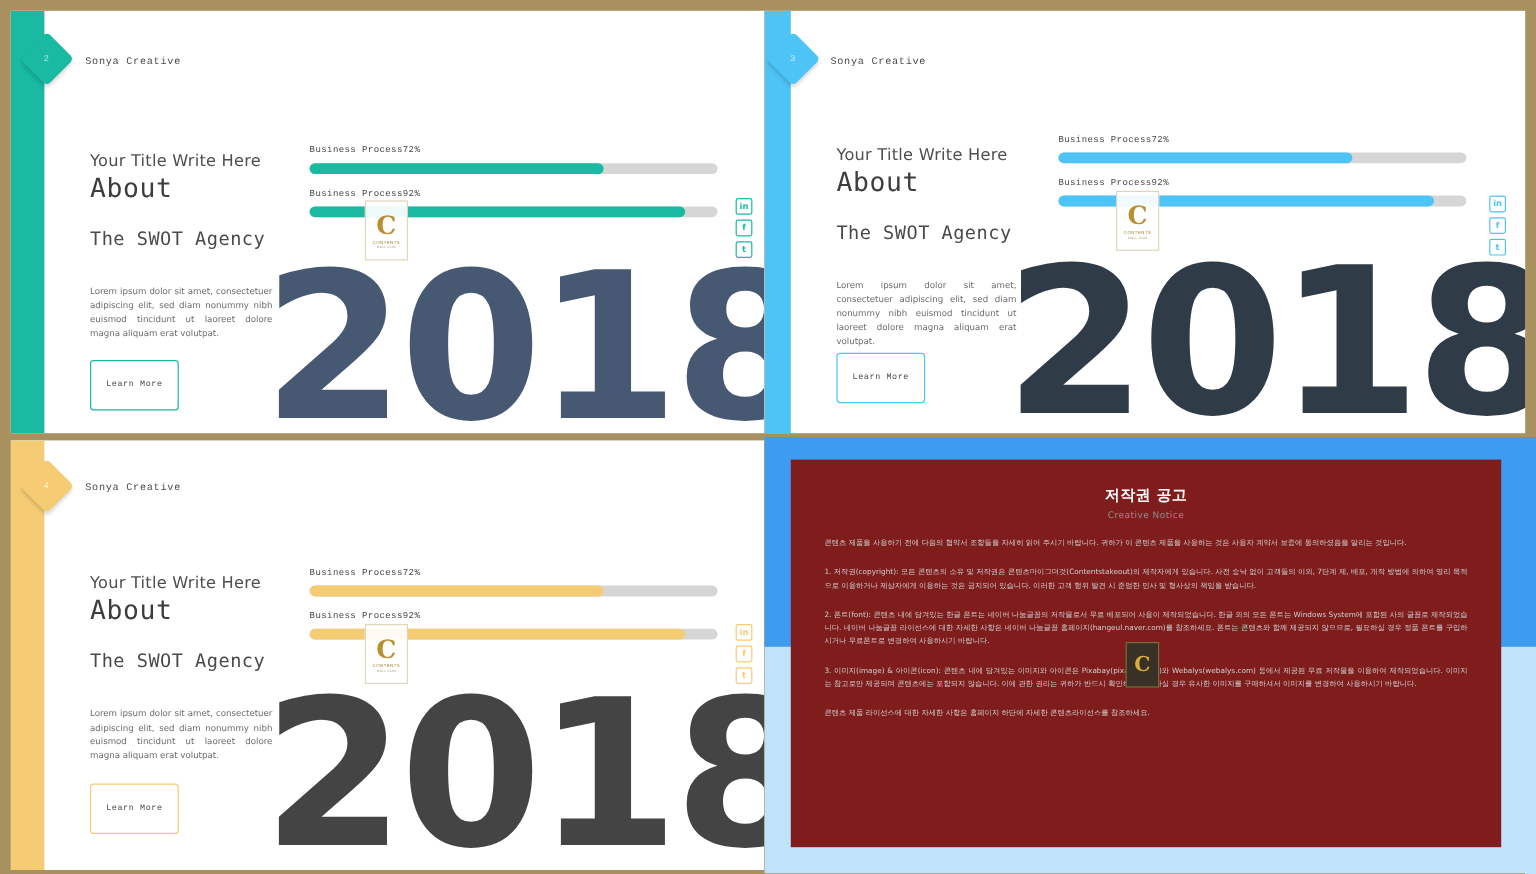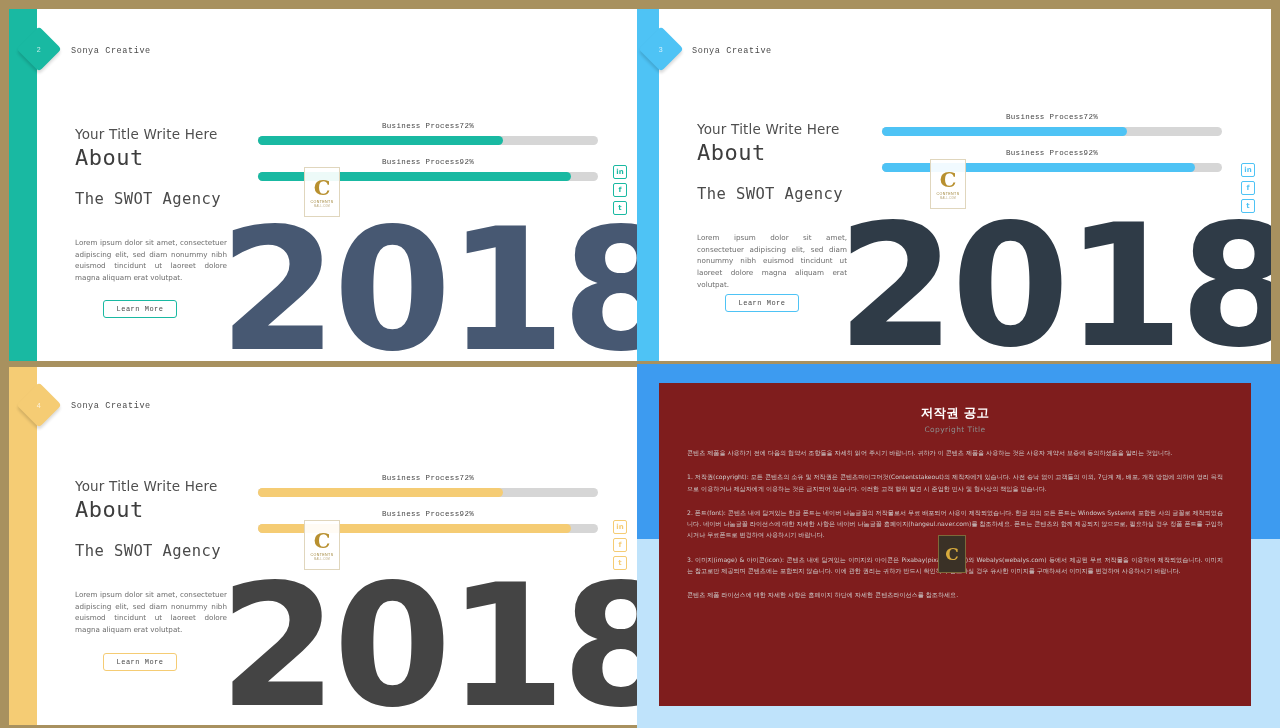--- a/index.html
+++ b/index.html
@@ -59,44 +59,44 @@
     font-size:22px;color:#3d3d3d;letter-spacing:.5px;margin-top:3px;white-space:nowrap;
   }
   .h-third{
     font-family:"DejaVu Sans Mono", monospace;
     font-size:15.5px;color:#4a4a4a;letter-spacing:.4px;margin-top:20px;white-space:nowrap;
   }
 
   
   .bars{position:absolute;}
   .bar-row{position:relative;}
-  .bar-head{display:flex;justify-content:center;align-items:baseline;}
+  .bar-head{display:flex;justify-content:flex-start;align-items:baseline;}
   .bar-label,.bar-pct{
     font-family:"Liberation Mono", monospace;
     font-size:7.5px;letter-spacing:.35px;color:#474747;white-space:nowrap;
   }
   .bar-track{
     position:relative;height:9px;border-radius:5px;background:#d6d6d6;margin-top:6px;
   }
   .bar-fill{position:absolute;left:0;top:0;bottom:0;border-radius:5px;}
 
   
   .body-text{
     position:absolute;
     font-family:"DejaVu Sans", sans-serif;
     font-size:7.2px;line-height:1.62;color:#6c6c6c;
     text-align:justify;
   }
   .btn{
     position:absolute;
     border:1px solid #19b9a2;border-radius:3px;
     background:#fff;
-    padding:4px 0;width:72px;text-align:center;
+    padding:16px 0;width:72px;text-align:center;
     font-family:"Liberation Mono", monospace;
-    font-size:7px;letter-spacing:.5px;color:#4b4b4b;margin-left:28px;
+    font-size:7px;letter-spacing:.5px;color:#4b4b4b;
   }
 
   
   .social{position:absolute;display:flex;flex-direction:column;gap:4px;}
   .soc{
     width:12px;height:12px;border:1px solid #19b9a2;border-radius:2px;
     display:flex;align-items:center;justify-content:center;
     font-size:7px;line-height:1;color:#19b9a2;
     font-family:"DejaVu Sans", sans-serif;font-weight:bold;
   }
@@ -323,21 +323,21 @@
       <div class="body-text" style="left:66px;top:222px;width:152px;">Lorem ipsum dolor sit amet, consectetuer adipiscing elit, sed diam nonummy nibh euismod tincidunt ut laoreet dolore magna aliquam erat volutpat.</div>
       <div class="btn" id="s2-btn" style="left: 66px; top: 286px; border-color: rgb(245, 204, 116);">Learn More</div>
     </div>
   </div>
 
   <div class="slide s4">
     <div class="s4-blue-top"></div>
     <div class="s4-blue-bot"></div>
     <div class="notice">
       <h1>저작권 공고</h1>
-      <h2>Copyright Title</h2>
+      <h2>Creative Notice</h2>
       <p>콘텐츠 제품을 사용하기 전에 다음의 협약서 조항들을 자세히 읽어 주시기 바랍니다. 귀하가 이 콘텐츠 제품을 사용하는 것은 사용자 계약서 보증에 동의하셨음을 알리는 것입니다.</p>
       <p>1. 저작권(copyright): 모든 콘텐츠의 소유 및 저작권은 콘텐츠마이그더것(Contentstakeout)의 제작자에게 있습니다. 사전 승낙 없이 고객들의 이외, 7단계 제, 배포, 개작 방법에 의하여 영리 목적으로 이용하거나 제삼자에게 이용하는 것은 금지되어 있습니다. 이러한 고객 행위 발견 시 준엄한 민사 및 형사상의 책임을 받습니다.</p>
       <p>2. 폰트(font): 콘텐츠 내에 담겨있는 한글 폰트는 네이버 나눔글꼴의 저작물로서 무료 배포되어 사용이 제작되었습니다. 한글 외의 모든 폰트는 Windows System에 포함된 사의 글꼴로 제작되었습니다. 네이버 나눔글꼴 라이선스에 대한 자세한 사항은 네이버 나눔글꼴 홈페이지(hangeul.naver.com)를 참조하세요. 폰트는 콘텐츠와 함께 제공되지 않으므로, 필요하실 경우 정품 폰트를 구입하시거나 무료폰트로 변경하여 사용하시기 바랍니다.</p>
       <p>3. 이미지(image) &amp; 아이콘(icon): 콘텐츠 내에 담겨있는 이미지와 아이콘은 Pixabay(pixabay.com)와 Webalys(webalys.com) 등에서 제공된 무료 저작물을 이용하여 제작되었습니다. 이미지는 참고로만 제공되며 콘텐츠에는 포함되지 않습니다. 이에 관한 권리는 귀하가 반드시 확인하여 필요하실 경우 유사한 이미지를 구매하셔서 이미지를 변경하여 사용하시기 바랍니다.</p>
       <p>콘텐츠 제품 라이선스에 대한 자세한 사항은 홈페이지 하단에 자세한 콘텐츠라이선스를 참조하세요.</p>
       <div class="notice-wm">
         <div class="c">C</div>
       </div>
     </div>
   </div>

